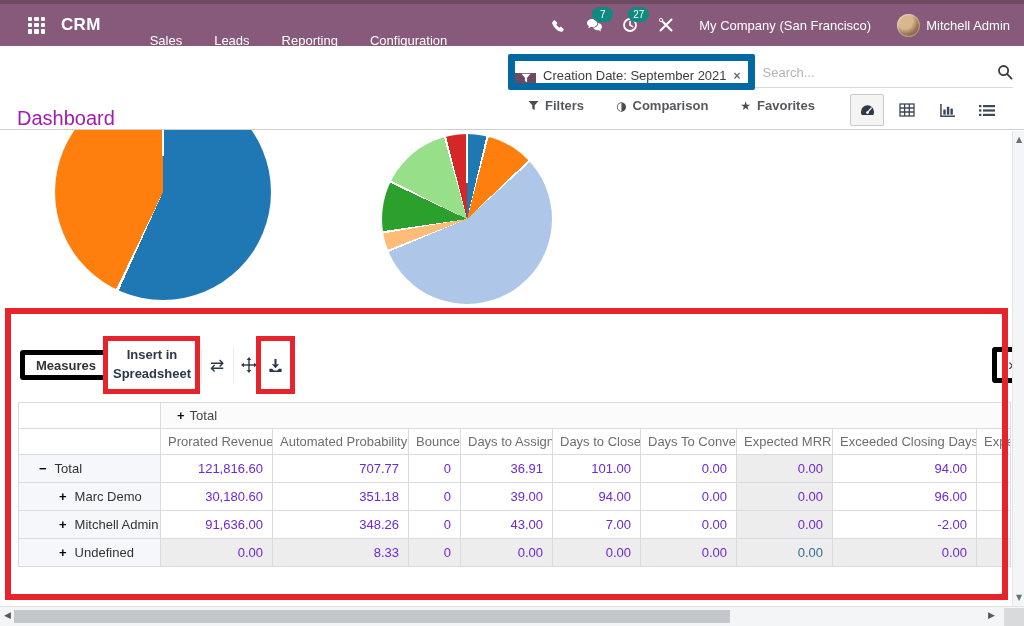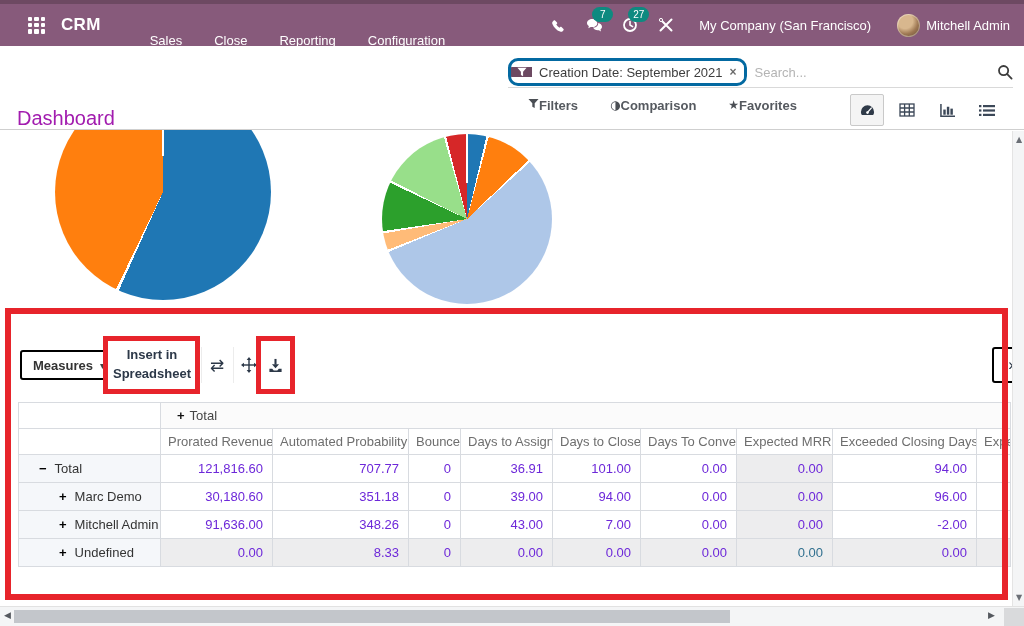--- a/index.html
+++ b/index.html
@@ -19,42 +19,42 @@
   .badge{position:absolute;top:-7px;right:-6px;min-width:15px;height:15px;border-radius:8px;background:#0e8a80;color:#fff;font-size:10px;line-height:15px;text-align:center;padding:0 3px;}
   .company{font-size:13px;margin:0 16px 0 10px;cursor:pointer;}
   .userzone{display:flex;align-items:center;gap:6px;cursor:pointer;}
   .avatar{width:23px;height:23px;border-radius:50%;background:radial-gradient(circle at 35% 30%,#d8b78e 0 35%,#9d7752 60%,#5d4630 100%);box-shadow:inset 0 0 0 1px rgba(255,255,255,.35);}
   .username{font-size:13px;}
 
   
   .cpanel{position:absolute;left:0;top:46px;width:1024px;height:84px;background:#fff;border-bottom:1px solid #cfcfcf;box-sizing:border-box;}
   .page-title{position:absolute;left:17px;top:13px;font-size:20px;color:#a21caf;cursor:pointer;margin-top:48px;}
   .searchrow{position:absolute;left:508px;top:11px;width:505px;height:30px;border-bottom:1px solid #d9d9d9;display:flex;align-items:center;}
-  .facet{display:flex;align-items:center;height:22px;border:3px solid #0369a1;border-radius:10px;overflow:hidden;font-size:13px;}
+  .facet{display:flex;align-items:flex-end;height:22px;border:7px solid #0369a1;border-radius:2px;overflow:hidden;font-size:13px;}
   .facet-ico{background:#6d4962;color:#fff;display:flex;align-items:center;justify-content:center;width:21px;}
   .facet-body{display:flex;align-items:center;gap:7px;padding:0 7px;background:#fff;color:#3d3d3d;}
   .facet-x{color:#6b6b6b;font-size:12px;font-weight:bold;cursor:pointer;}
   .search-input{flex:1;border:0;outline:none;font-size:13px;color:#444;padding:0 8px;font-family:"Liberation Sans",sans-serif;background:transparent;}
   .search-input::placeholder{color:#b4b4b4;}
   .mag{cursor:pointer;display:flex;align-items:center;}
   .filterrow{position:absolute;left:528px;top:52px;display:flex;gap:32px;align-items:center;font-size:13px;color:#55595f;font-weight:bold;}
-  .fmenu{display:flex;cursor:pointer;}
+  .fmenu{display:flex;align-items:center;gap:6px;cursor:pointer;}
   .fmenu .uni{font-weight:normal;font-size:12px;color:#4a4e54;}
   .switcher{position:absolute;right:20px;top:48px;display:flex;gap:6px;align-items:center;}
   .sw-btn{width:32px;height:30px;display:flex;align-items:center;justify-content:center;cursor:pointer;border:1px solid transparent;border-radius:2px;color:#3c4858;}
   .sw-btn.active{background:#f4f4f4;border-color:#c9c9c9;}
 
   
   .content{position:absolute;left:0;top:130px;width:1024px;height:476px;background:#fff;overflow:hidden;}
   .pie{position:absolute;border-radius:50%;cursor:pointer;}
   #pie1{left:55px;top:-46px;width:216px;height:216px;}
   #pie2{left:382px;top:4px;width:170px;height:170px;}
 
   
-  .btn{box-sizing:border-box;background:#fff;border:2px solid #000000;border-radius:3px;color:#333;font-size:13px;font-weight:bold;display:flex;align-items:center;justify-content:center;cursor:pointer;font-family:"Liberation Sans",sans-serif;}
+  .btn{box-sizing:border-box;background:#fff;border:5px solid #000000;border-radius:3px;color:#333;font-size:13px;font-weight:bold;display:flex;align-items:center;justify-content:center;cursor:pointer;font-family:"Liberation Sans",sans-serif;}
   #measures-btn{position:absolute;left:20px;top:220px;height:30px;padding:0 11px;gap:7px;}
   #measures-btn .uni{font-size:10px;color:#444;}
   #insert-btn{position:absolute;left:108px;top:211px;width:88px;height:48px;border:0;color:#2c3848;line-height:1.45;text-align:center;padding:0 4px;}
   .tool-ico{position:absolute;top:217px;width:30px;height:36px;display:flex;align-items:center;justify-content:center;color:#2c3848;font-size:17px;cursor:pointer;border-left:1px solid #ececec;}
   #flip-ico{left:201px;}
   #expand-ico{left:233px;border-left:1px solid #ececec;}
   #download-ico{left:260px;border-left:none;}
   #pager-next{position:absolute;left:992px;top:217px;width:38px;height:36px;font-size:16px;color:#2c3848;font-weight:normal;}
 
   
@@ -110,21 +110,21 @@
           <i></i>
           <i></i>
           <i></i>
           <i></i>
           <i></i>
           <i></i>
         </div>
       <div class="brand">CRM</div>
       <div class="nav-menu">
         <span class="item">Sales</span>
-        <span class="item">Close</span>
+        <span class="item">Leads</span>
         <span class="item">Reporting</span>
         <span class="item">Configuration</span>
       </div>
     </div>
     <div class="nav-right">
       <div class="nav-ico">
         <svg width="15" height="15" viewBox="0 0 16 16">
             <path fill="#fff" d="M13.3 11.7l-2.1-2.1c-.4-.4-1-.4-1.4 0l-.8.8C7.6 9.6 6.4 8.4 5.6 7l.8-.8c.4-.4.4-1 0-1.4L4.3 2.7c-.4-.4-1-.4-1.4 0L1.7 3.9c-.5.5-.6 1.4-.2 2.4 1.5 3.7 4.5 6.7 8.2 8.2 1 .4 1.9.3 2.4-.2l1.2-1.2c.4-.4.4-1 0-1.4z"></path>
           </svg>
       </div>

